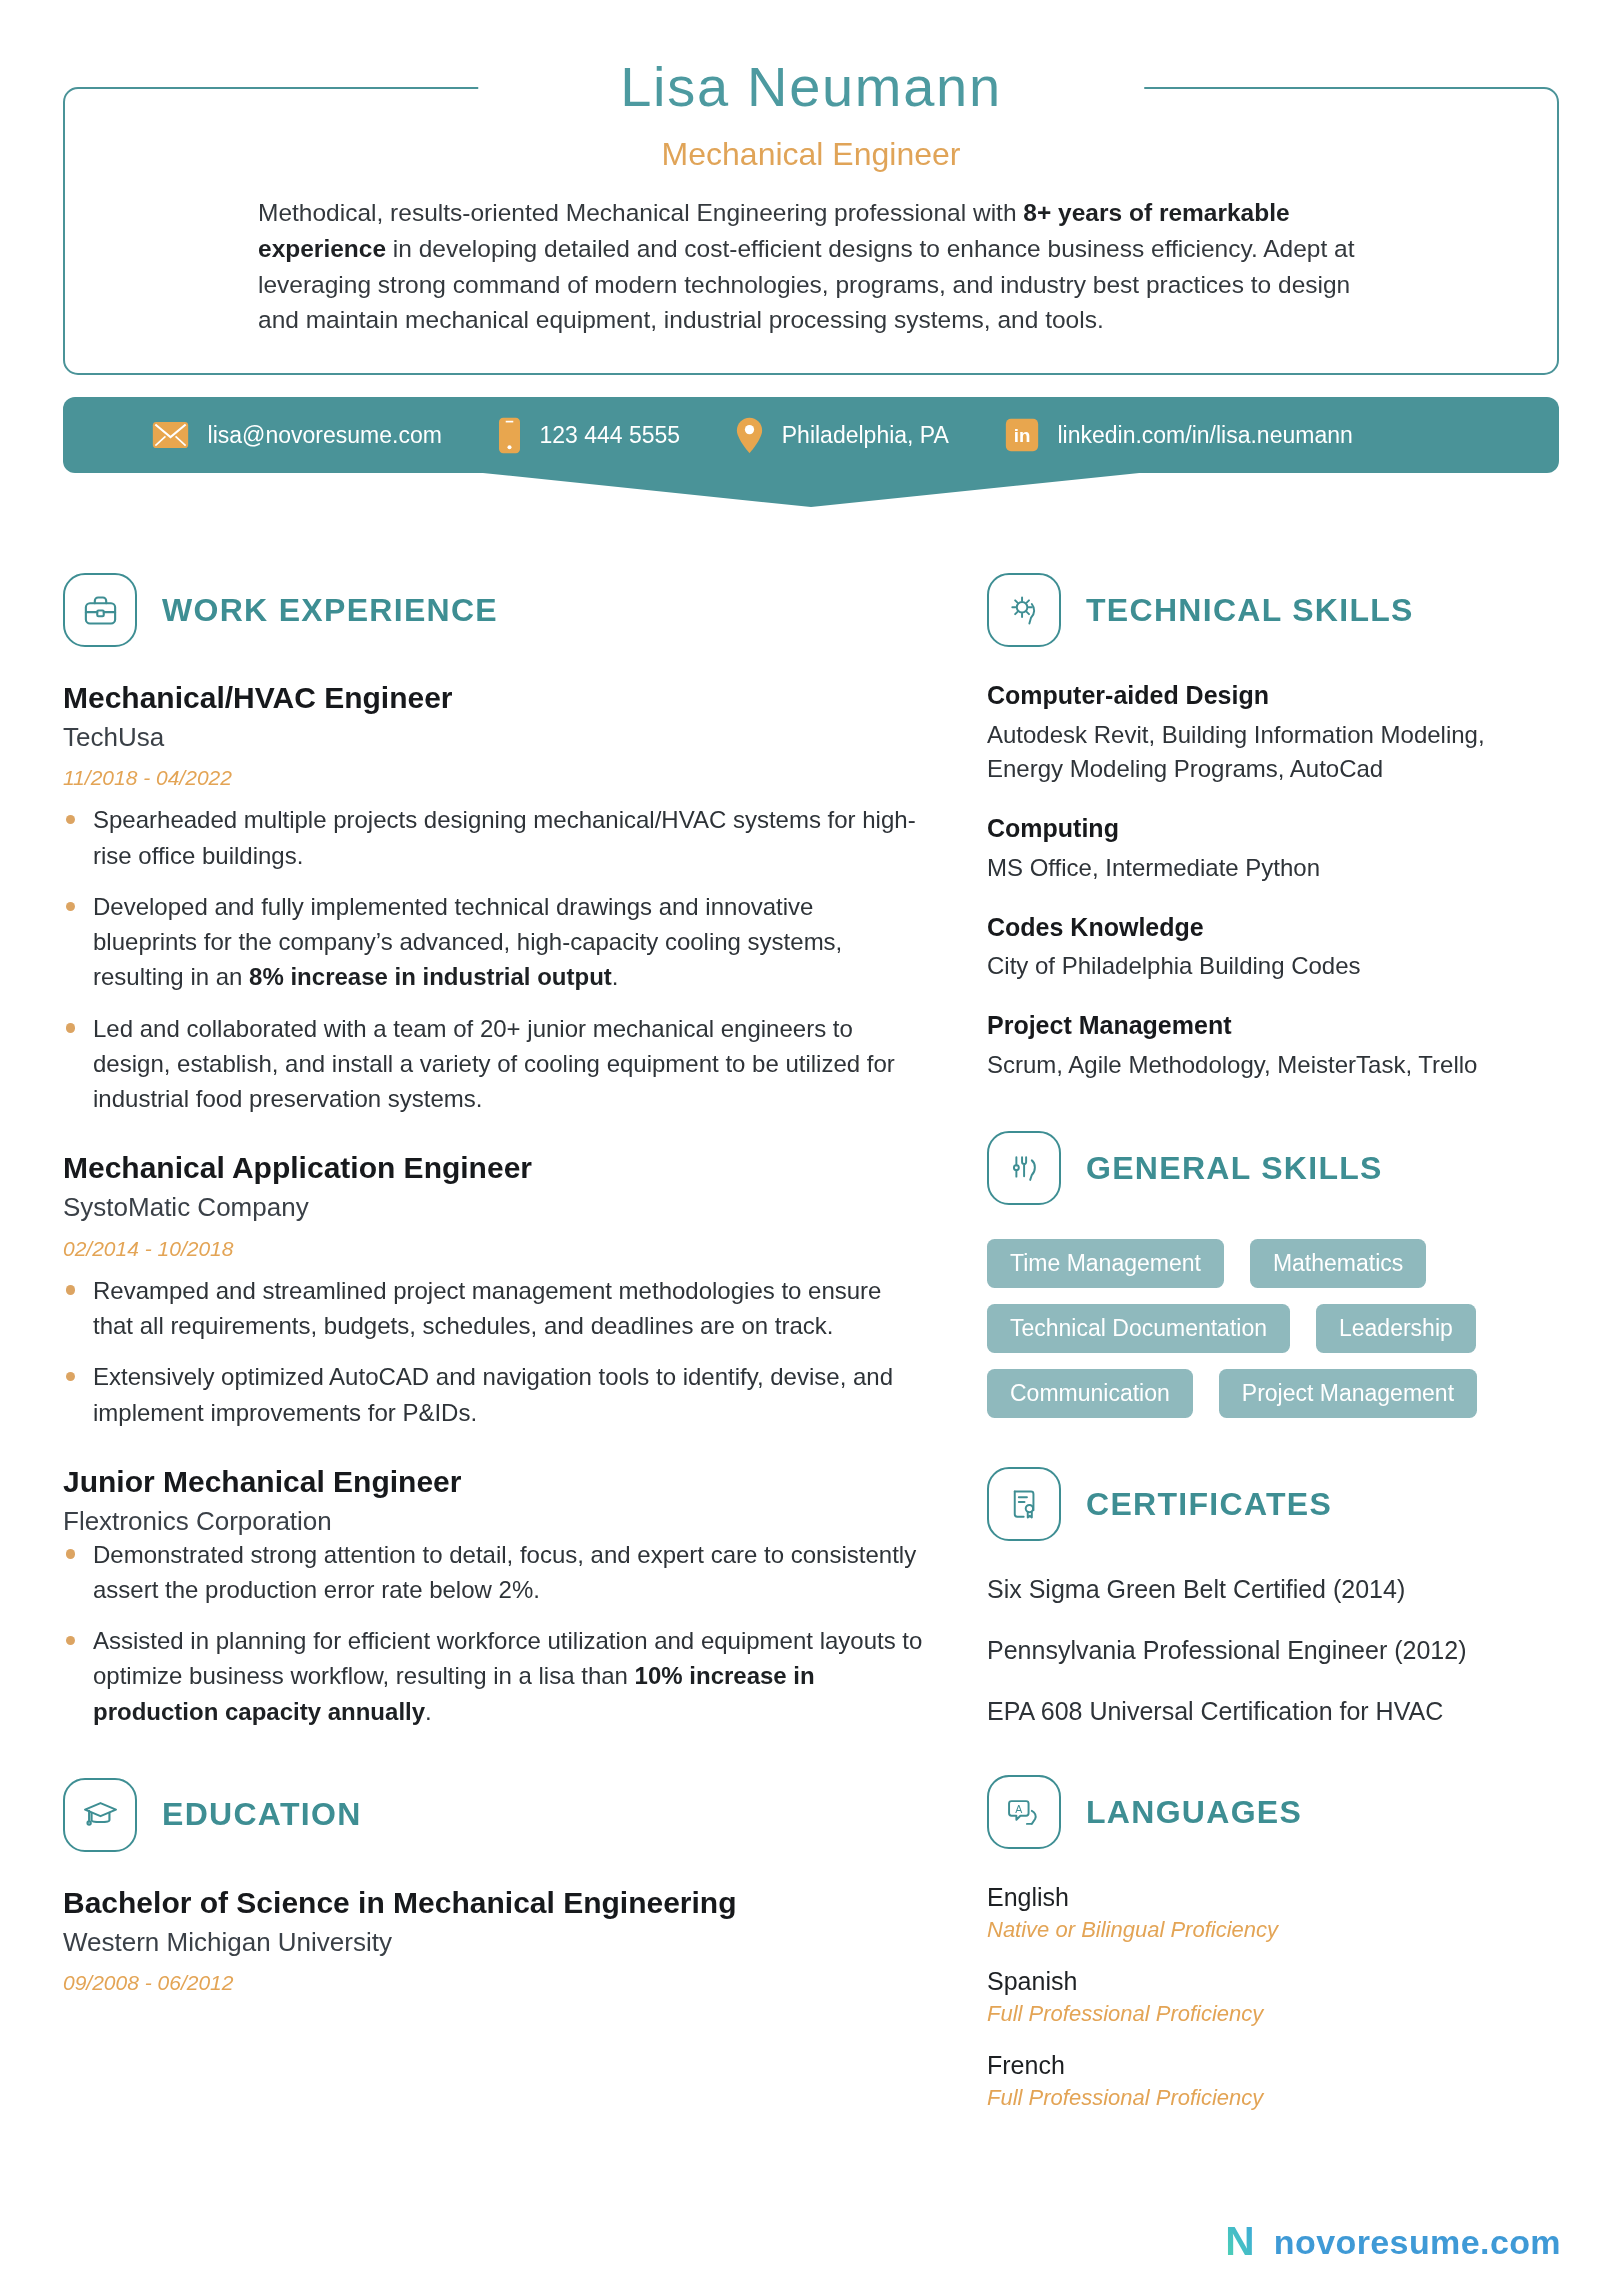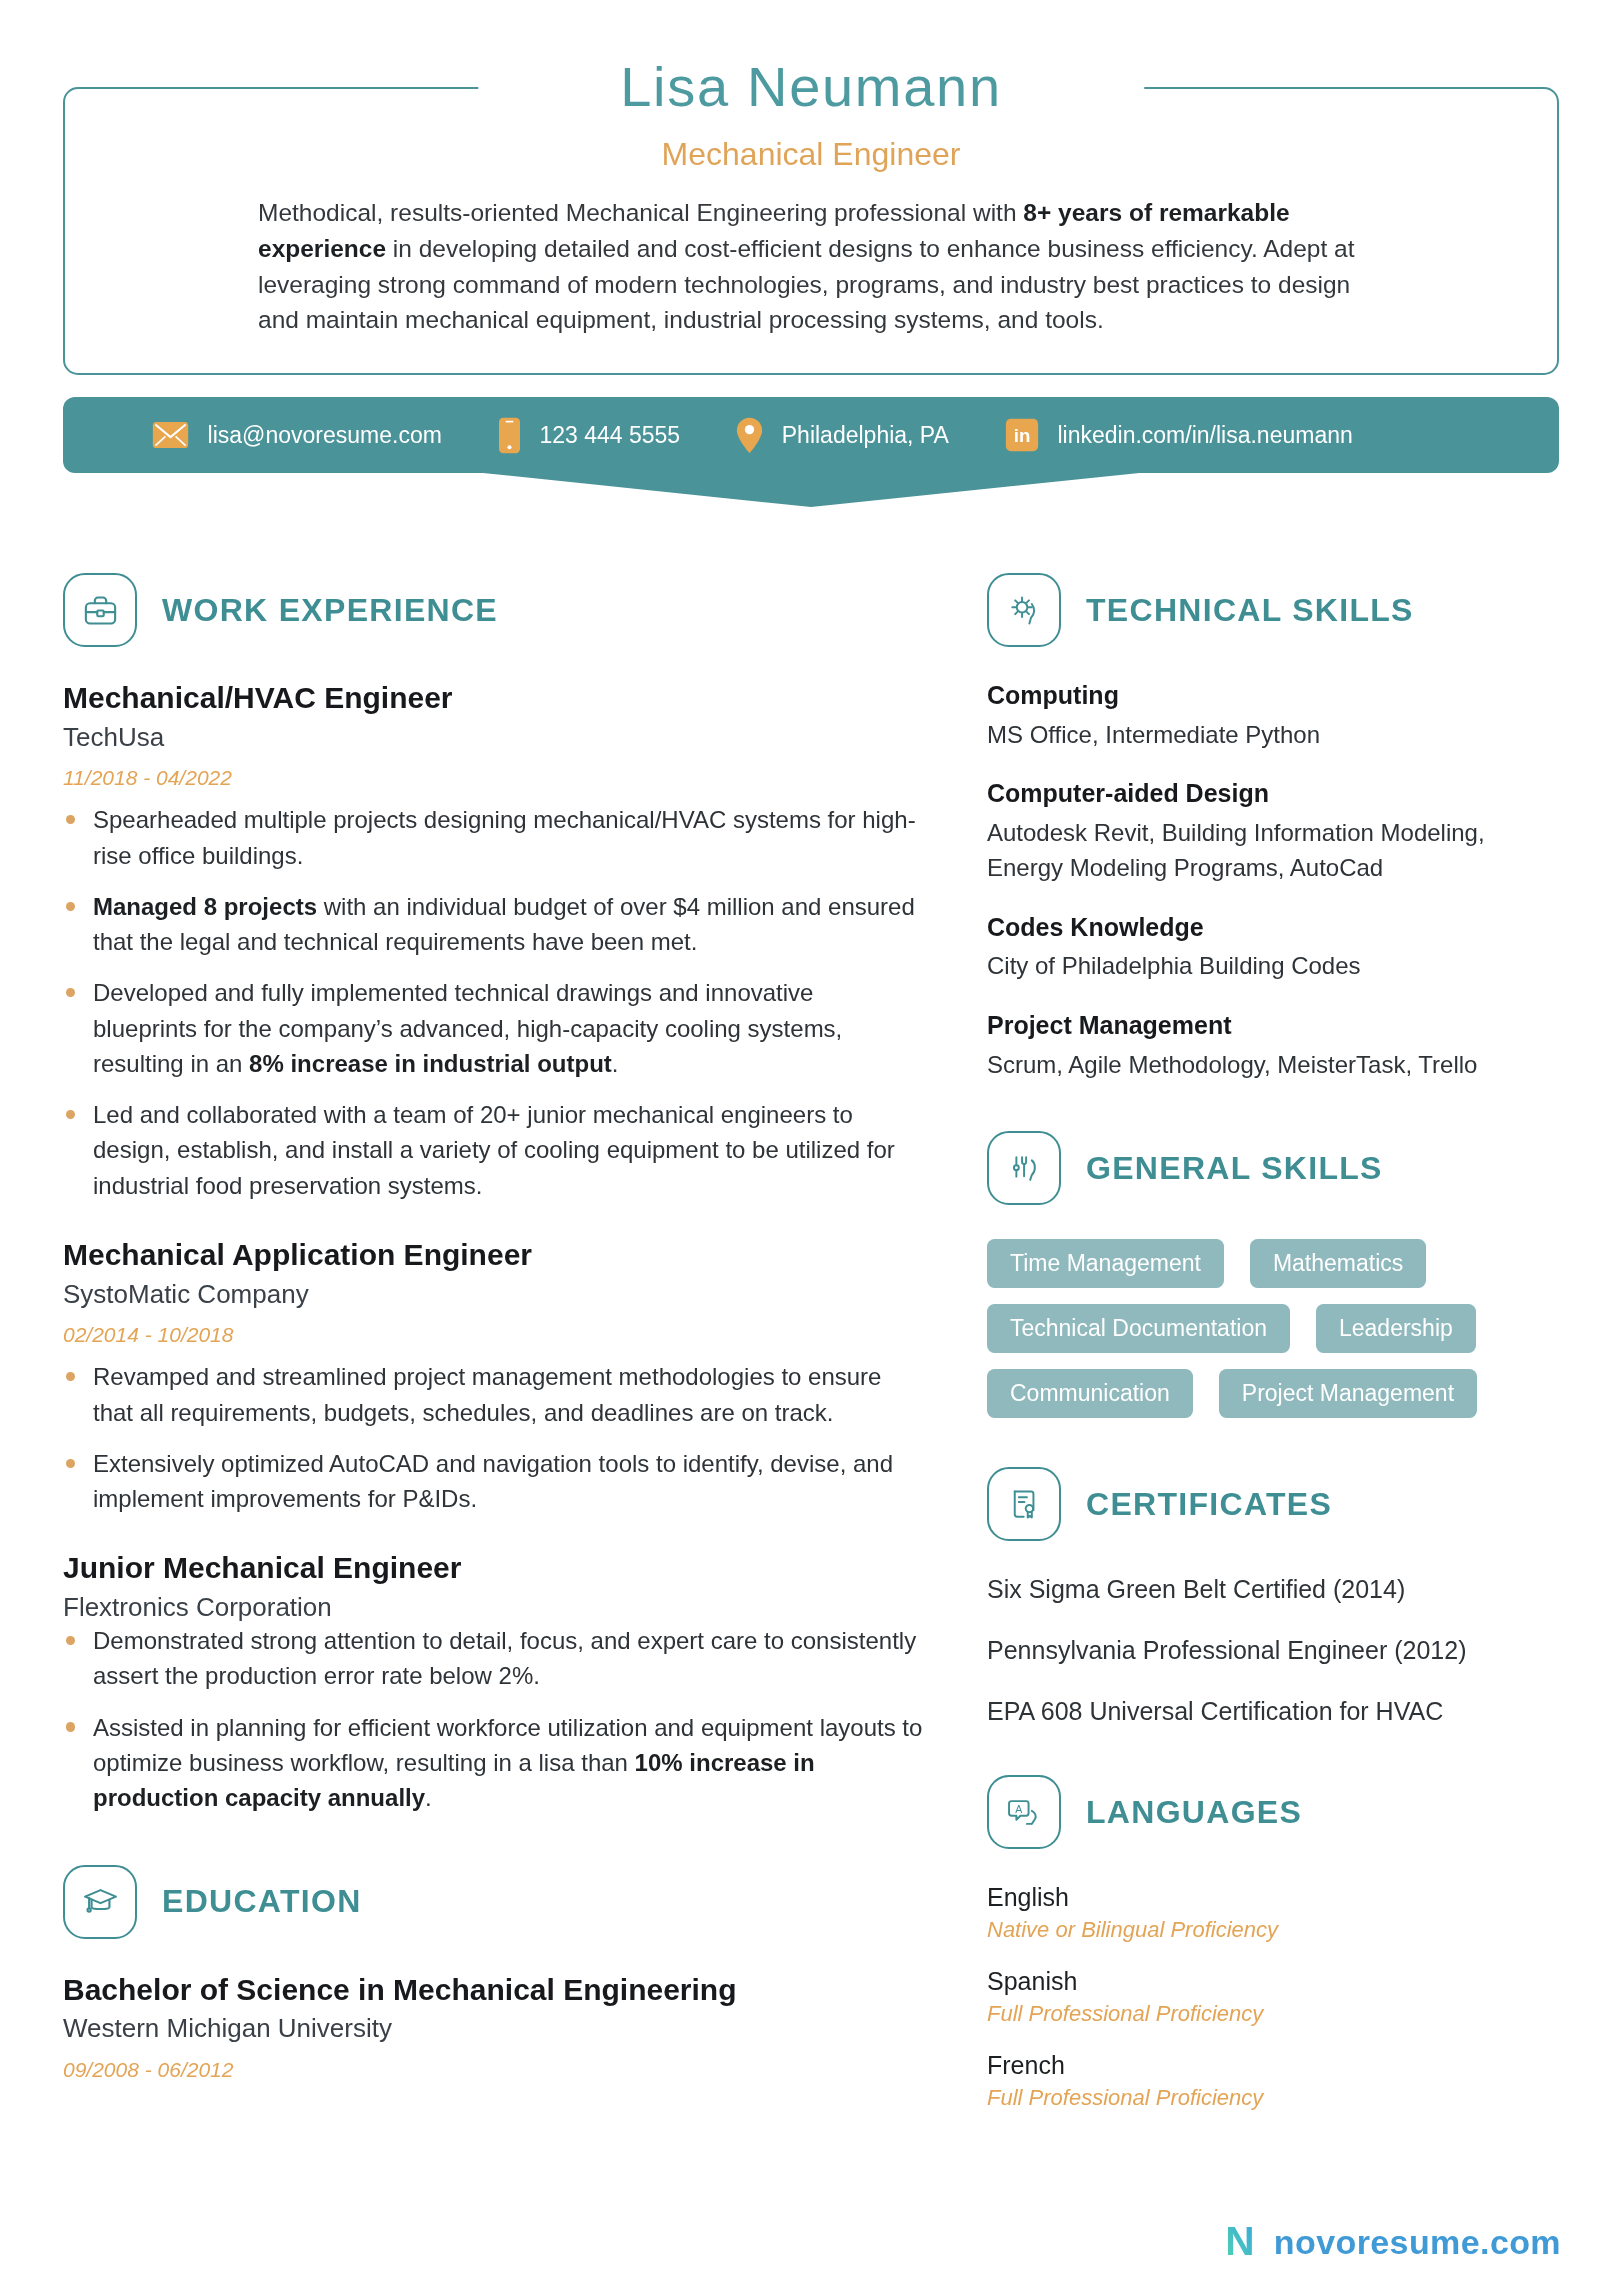--- a/index.html
+++ b/index.html
@@ -188,21 +188,20 @@
         </span>
         <h2 class="sec-title">WORK EXPERIENCE</h2>
       </div>
 
       <div class="job">
         <h3 class="job-title">Mechanical/HVAC Engineer</h3>
         <p class="job-company">TechUsa</p>
         <p class="job-dates">11/2018 - 04/2022</p>
         <ul class="bullets">
           <li><span>Spearheaded multiple projects designing mechanical/HVAC systems for high-rise office buildings.</span></li>
-          <li><b>Managed 8 projects</b><span> with an individual budget of over $4 million and ensured that the legal and technical requirements have been met.</span></li>
           <li><span>Developed and fully implemented technical drawings and innovative blueprints for the company’s advanced, high-capacity cooling systems, resulting in an </span><b>8% increase in industrial output</b><span>.</span></li>
           <li><span>Led and collaborated with a team of 20+ junior mechanical engineers to design, establish, and install a variety of cooling equipment to be utilized for industrial food preservation systems.</span></li>
         </ul>
       </div>
 
       <div class="job">
         <h3 class="job-title">Mechanical Application Engineer</h3>
         <p class="job-company">SystoMatic Company</p>
         <p class="job-dates">02/2014 - 10/2018</p>
         <ul class="bullets">
@@ -246,26 +245,26 @@
           <svg width="39" height="39" viewBox="0 0 48 48" fill="none" stroke="#3e8e93" stroke-width="2.4" stroke-linecap="round">
             <circle cx="21" cy="20" r="6.5"></circle>
             <path d="M21 8 v4 M21 28 v4 M9 20 h4 M29 20 h4 M12.5 11.5 l2.8 2.8 M26.7 25.7 l2.8 2.8 M29.5 11.5 l-2.8 2.8 M15.3 25.7 l-2.8 2.8"></path>
             <path d="M33 16 c4 5 4 12 -1 17 l-2 7"></path>
           </svg>
         </span>
         <h2 class="sec-title">TECHNICAL SKILLS</h2>
       </div>
 
       <div class="skill-group">
+        <p class="skill-name">Computer-aided Design</p>
+        <p class="skill-items">Autodesk Revit, Building Information Modeling, Energy Modeling Programs, AutoCad</p>
+      </div>
+      <div class="skill-group">
         <p class="skill-name">Computing</p>
         <p class="skill-items">MS Office, Intermediate Python</p>
-      </div>
-      <div class="skill-group">
-        <p class="skill-name">Computer-aided Design</p>
-        <p class="skill-items">Autodesk Revit, Building Information Modeling, Energy Modeling Programs, AutoCad</p>
       </div>
       <div class="skill-group">
         <p class="skill-name">Codes Knowledge</p>
         <p class="skill-items">City of Philadelphia Building Codes</p>
       </div>
       <div class="skill-group">
         <p class="skill-name">Project Management</p>
         <p class="skill-items">Scrum, Agile Methodology, MeisterTask, Trello</p>
       </div>
 

